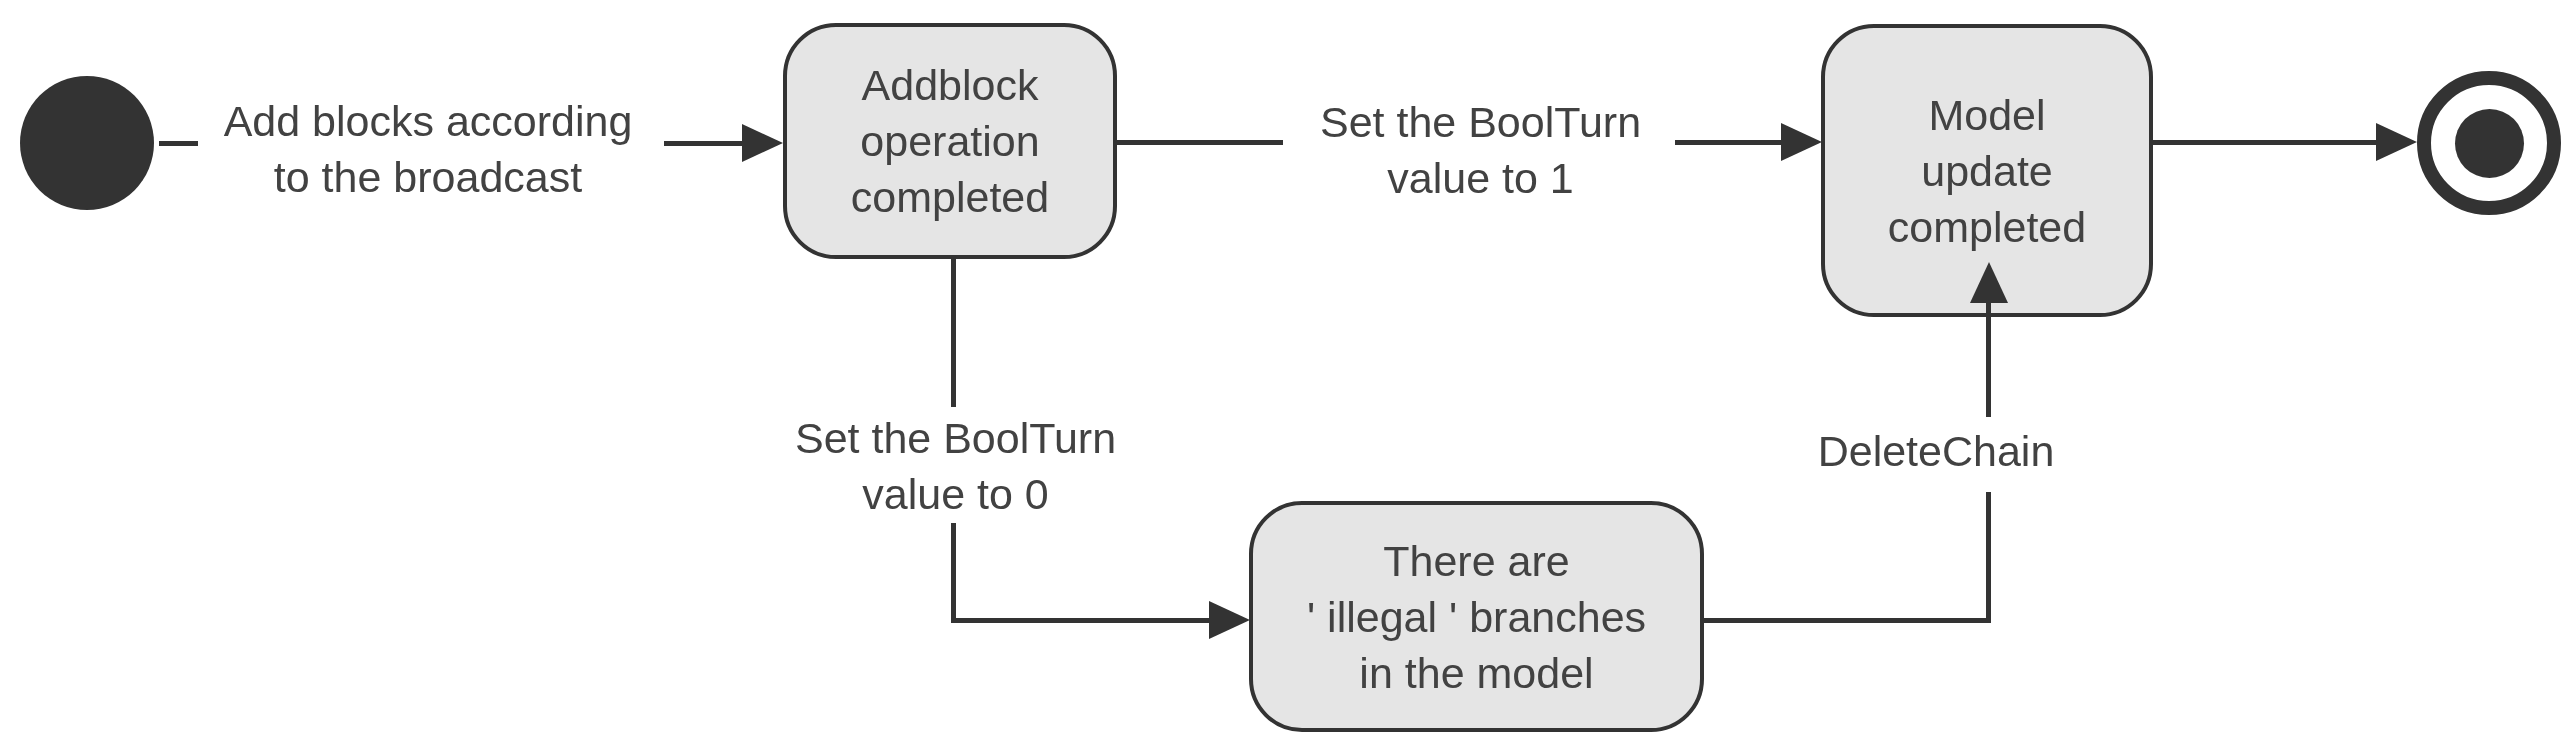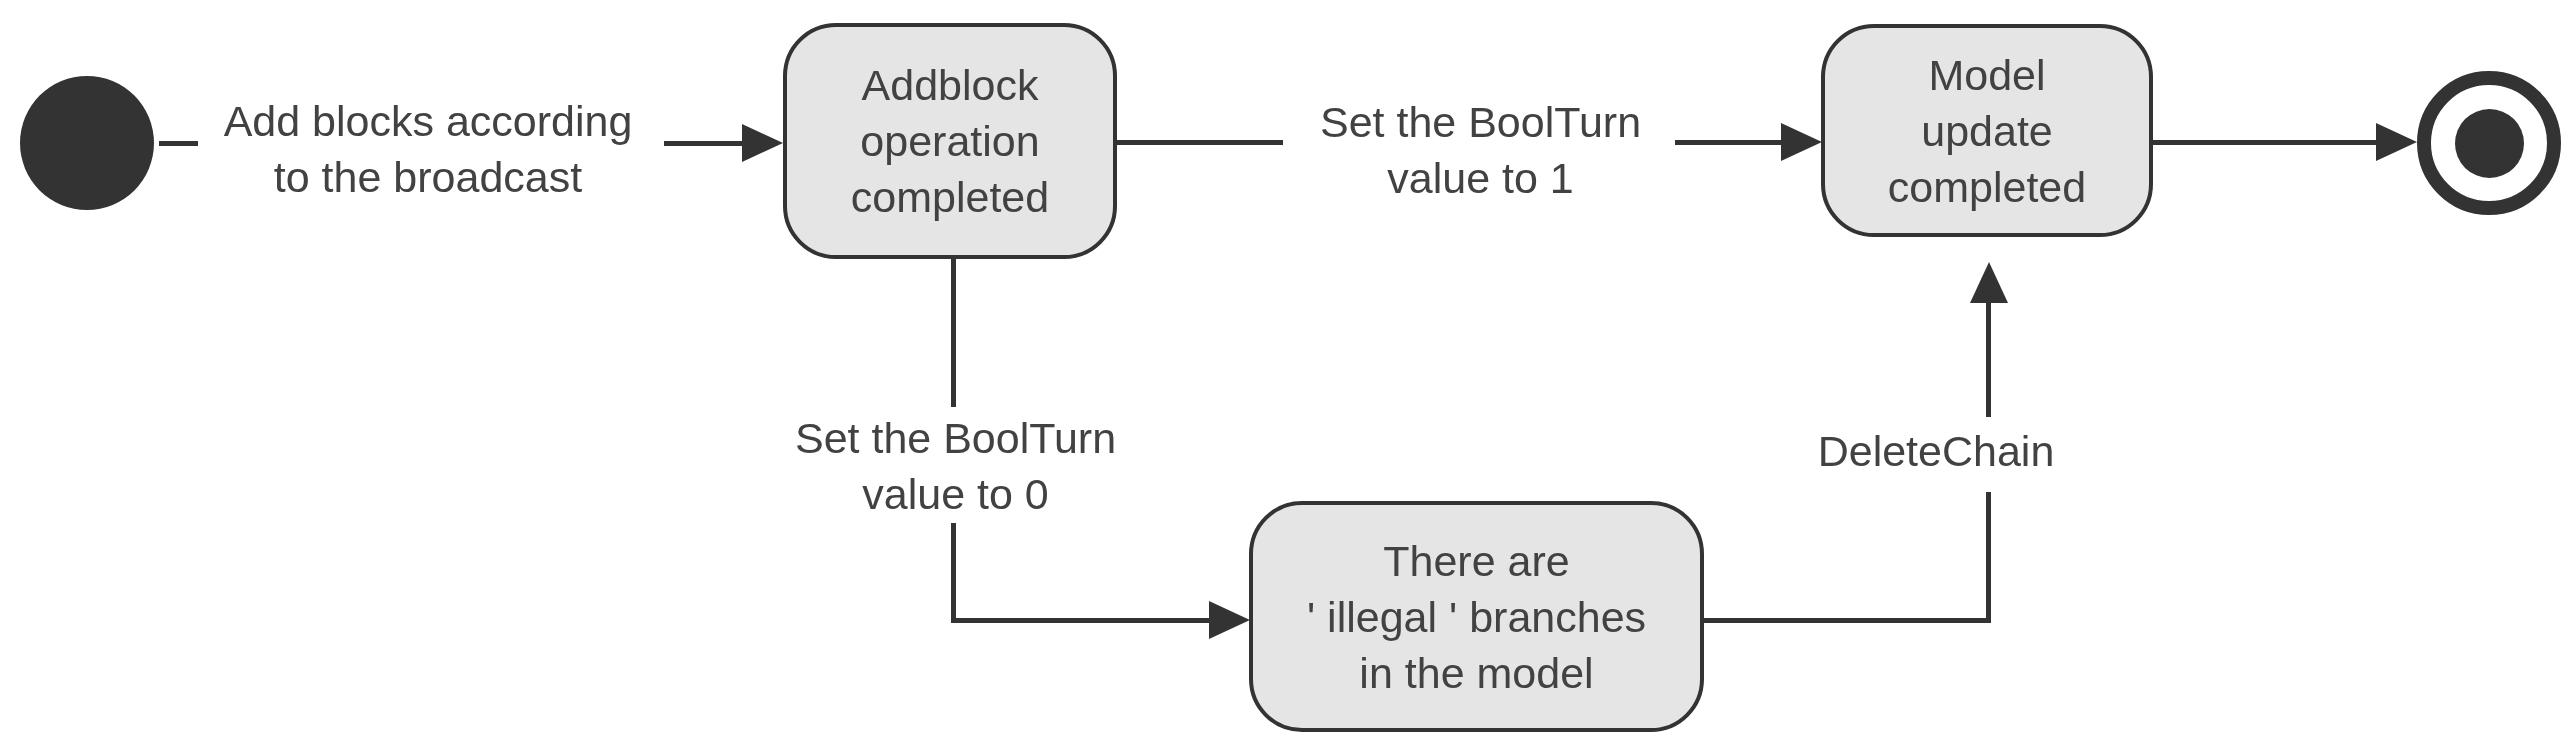--- a/index.html
+++ b/index.html
@@ -86,21 +86,21 @@
   <div class="state" style="left:783px; top:23px; width:334px; height:236px;">Addblock
 operation
 completed</div>
 
   <div class="line" style="left:1117px; top:140px; width:166px; height:4.9px;"></div>
   <div class="tlabel" style="left:1281px; top:94px; width:399px; height:112px;">Set the BoolTurn
 value to 1</div>
   <div class="line" style="left:1675px; top:140px; width:106px; height:4.9px;"></div>
   <div class="arrow-right" style="left:1781px; top:123px;"></div>
 
-  <div class="state" style="left:1821px; top:24px; width:332px; height:213px;">Model
+  <div class="state" style="left:1821px; top:24px; width:332px; height:293px;">Model
 update
 completed</div>
 
   <div class="line" style="left:2153px; top:140px; width:225px; height:4.9px;"></div>
   <div class="arrow-right" style="left:2376px; top:123px;"></div>
 
   <div class="final-outer"></div>
   <div class="final-inner"></div>
 
   <div class="line" style="left:951px; top:259px; width:4.9px; height:148px;"></div>

